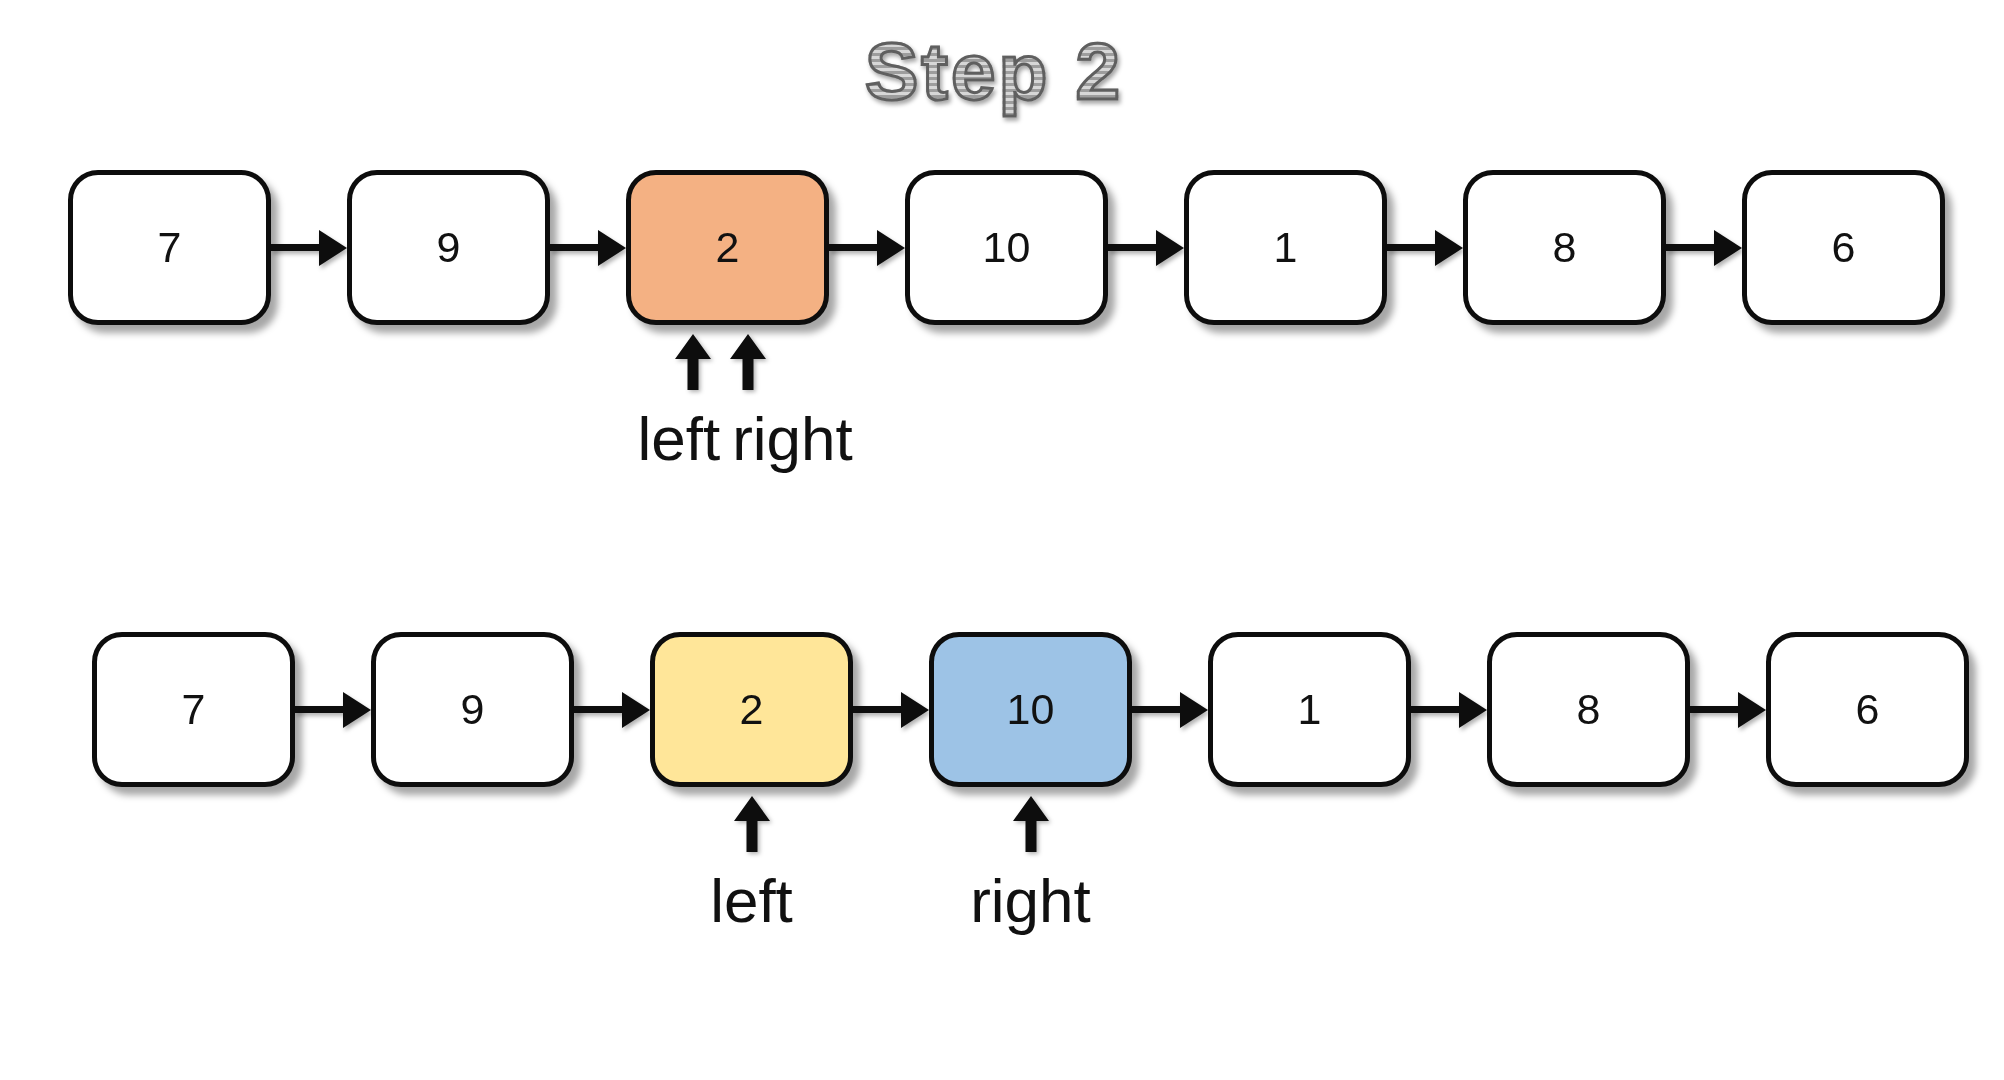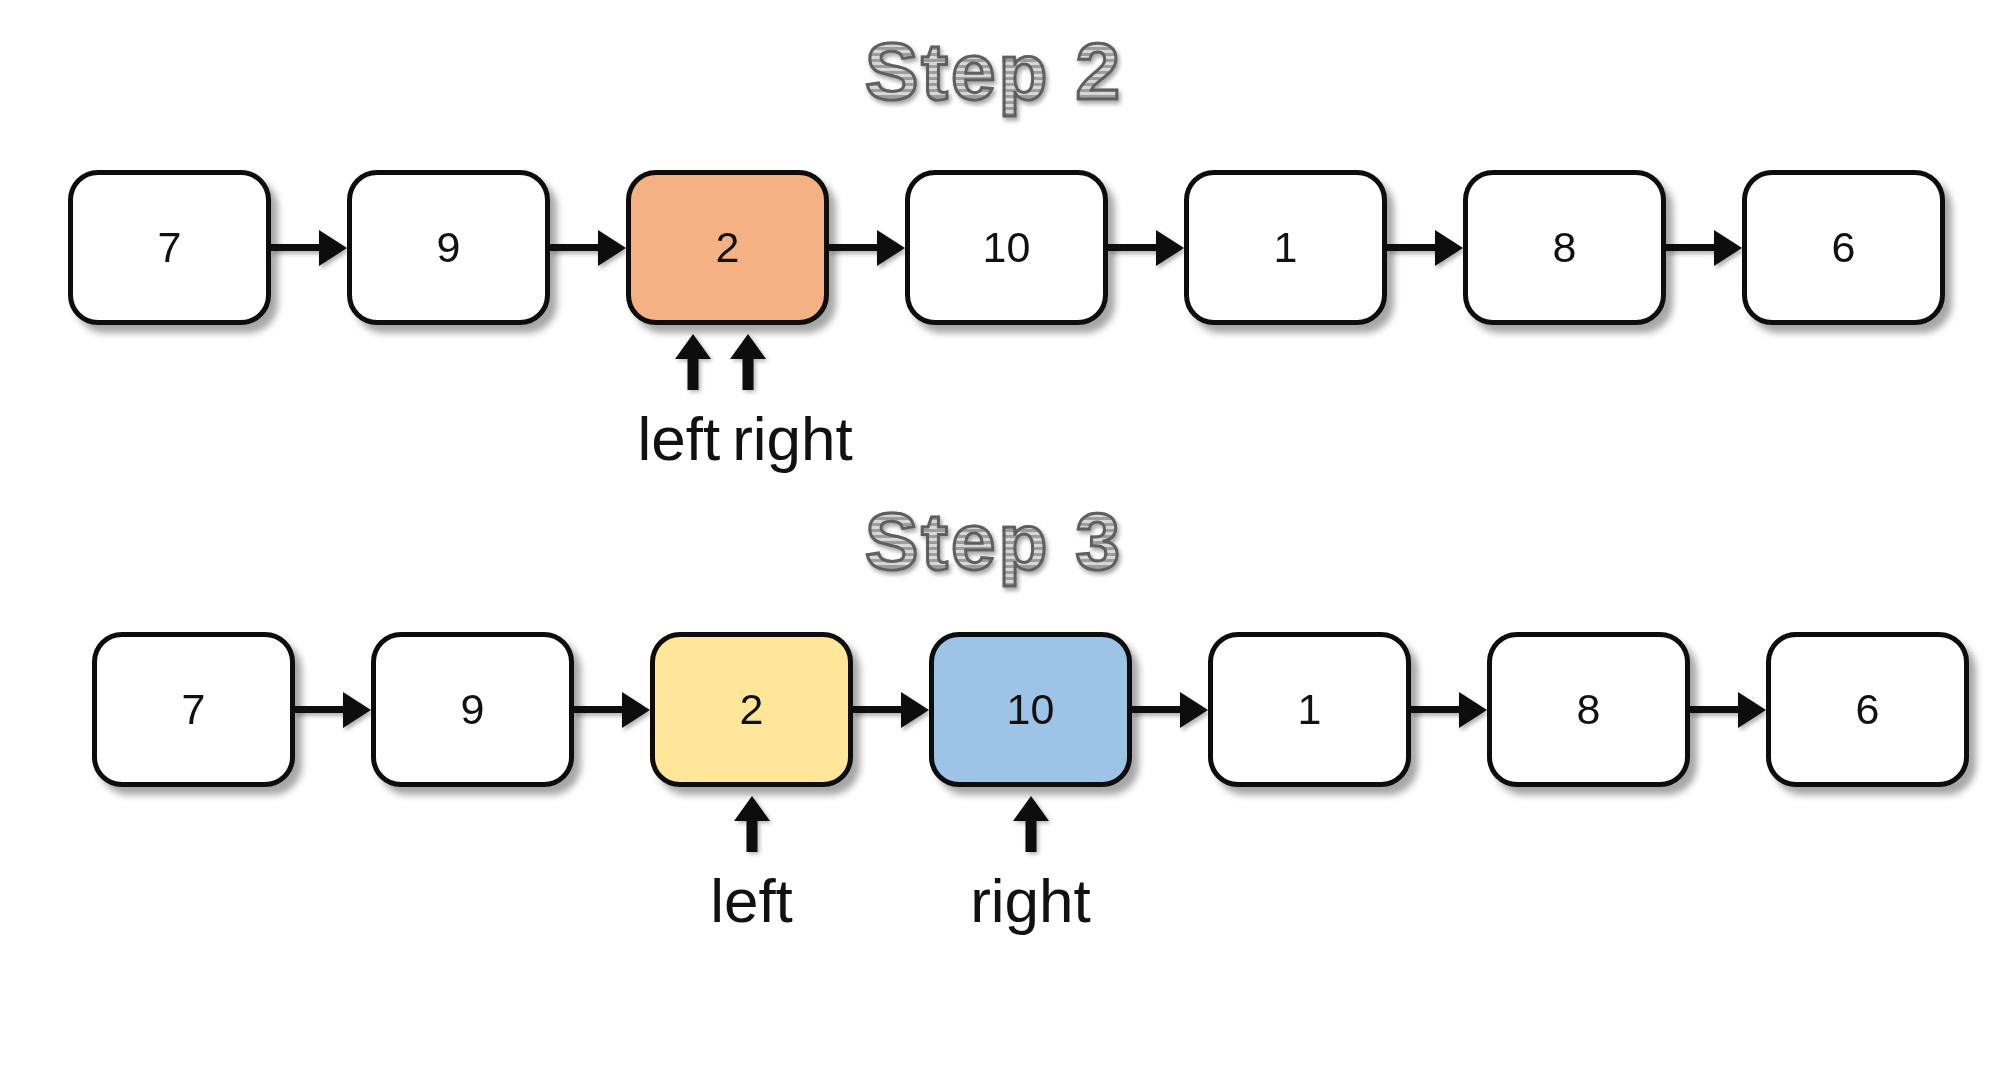--- a/index.html
+++ b/index.html
@@ -174,21 +174,20 @@
         <span class="head"></span>
       </div>
 
     <div class="node-wrap">
       <div class="node">
         <span class="node-value">6</span>
       </div>
     </div>
   </div>
 
-  <div class="step-title title-step3">Step 3</div>
 
   <div class="row row-step3">
 
     <div class="node-wrap">
       <div class="node">
         <span class="node-value">7</span>
       </div>
     </div>
     <div class="connector">
         <span class="shaft"></span>

